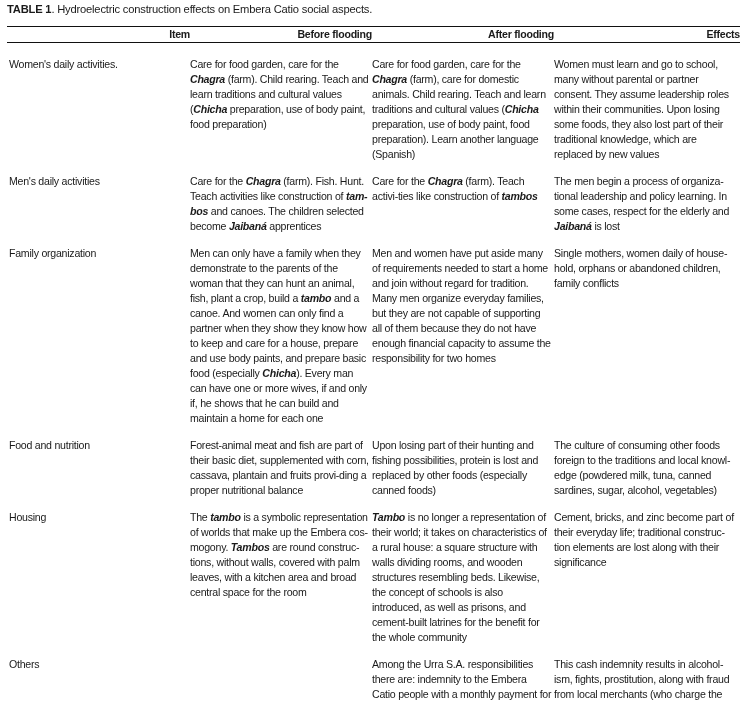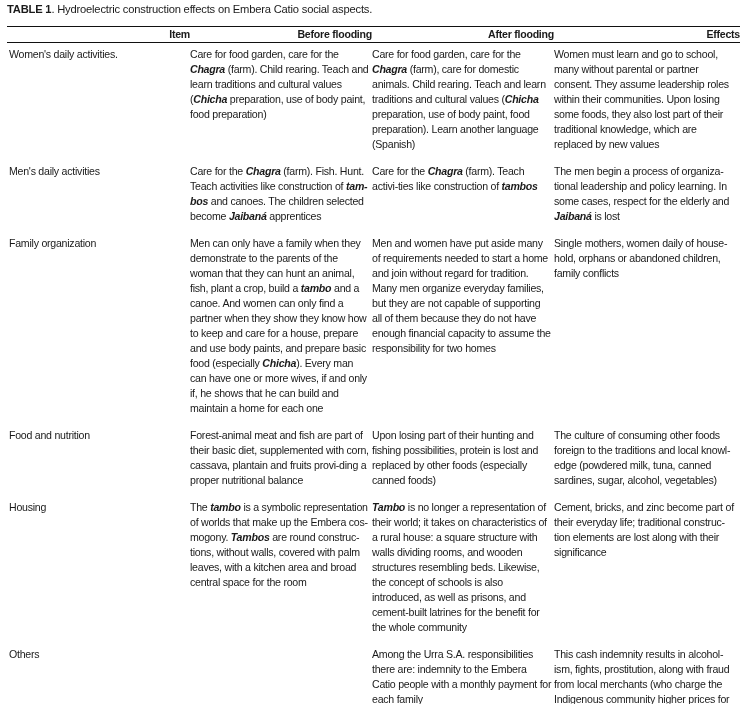--- a/index.html
+++ b/index.html
@@ -21,21 +21,21 @@
   .tbl tbody tr:last-child { border-bottom: 1.5px solid #111; }
   .tbl th {
     font-weight: bold; text-align: right; padding: 0 0; height: 15px; line-height: 15px;
   }
   .tbl td { vertical-align: top; padding: 4px 2px 8px 0; }
   .tbl td:first-child { padding-left: 2px; }
   col.c1 { width: 183px; }
   col.c2 { width: 182px; }
   col.c3 { width: 182px; }
   col.c4 { width: 186px; }
-  .tbl tbody tr:first-child td { padding-top: 4px; }
+  .tbl tbody tr:first-child td { padding-top: 14px; }
   .tbl tbody tr:last-child td { padding-bottom: 5px; }
   i { font-style: italic; font-weight: bold; }
 </style>
 </head>
 <body>
 
 <div class="title"><span class="lbl">TABLE 1</span><span>. Hydroelectric construction effects on Embera Catio social aspects.</span></div>
 
 <table class="tbl">
   <colgroup>

